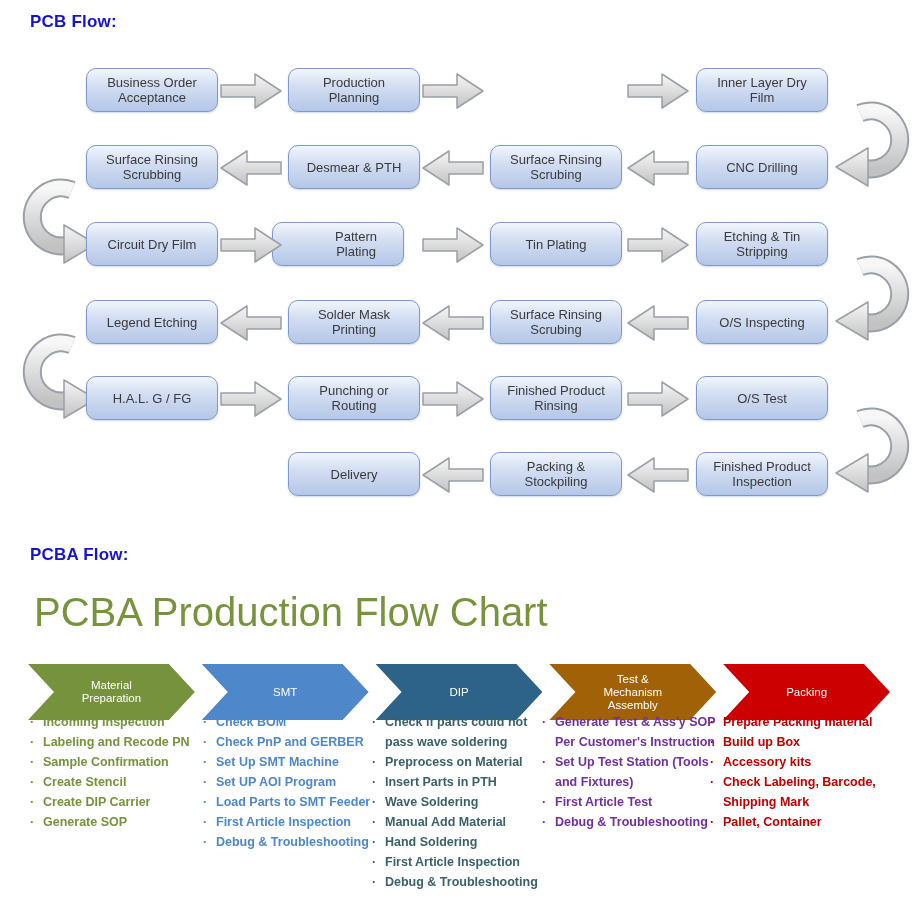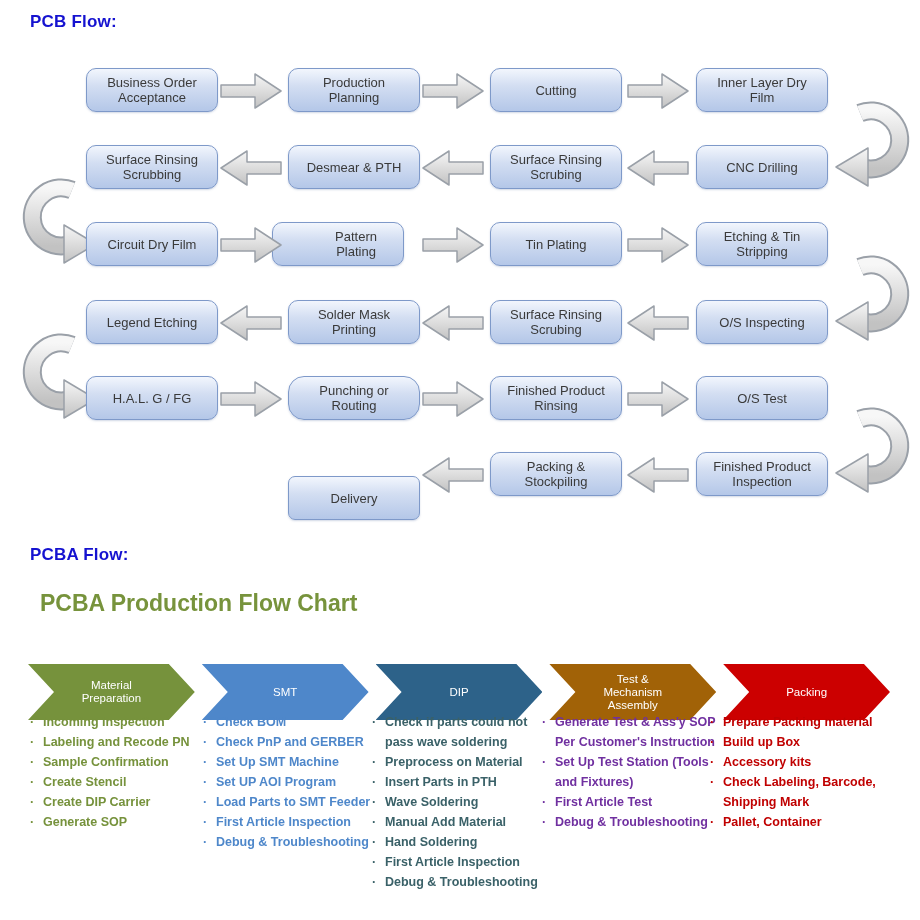--- a/index.html
+++ b/index.html
@@ -14,21 +14,21 @@
     position:absolute; width:132px; height:44px; padding:2px 8px;
     border:1.5px solid #7e99c9; border-radius:10px;
     background:linear-gradient(180deg,#f2f6fd 0%, #d3def2 40%, #b4c7e8 100%);
     box-shadow:0 1px 2px rgba(120,140,180,.35);
     display:flex; align-items:center; justify-content:center;
     text-align:center; font-size:13px; line-height:15px; color:#3a3a3a;
   }
   .arrow { position:absolute; }
 
   
-  .chart-title { position:absolute; left:40px; top:590px; font-size:23px; font-weight:700; color:#77933c; }
+  .chart-title { position:absolute; left:34px; top:590px; font-size:40px; font-weight:400; color:#77933c; }
   .chevron-band { position:absolute; left:28px; top:645px; width:862px; height:56px; display:flex; gap:7px;margin-top:19px; }
   .chevron {
     flex:1; height:56px; display:flex; align-items:center; justify-content:center;
     clip-path:polygon(0 0, calc(100% - 26px) 0, 100% 50%, calc(100% - 26px) 100%, 0 100%, 26px 50%);
   }
   .chevron .stage-label { max-width:92px; text-align:center; color:#ffffff; font-size:11.5px; line-height:13px; }
   .stage-1 { background:#76923c; }
   .stage-2 { background:#4e87ca; }
   .stage-3 { background:#2d6289; }
   .stage-4 { background:#a16207; }
@@ -54,21 +54,20 @@
     </linearGradient>
   </defs>
 </svg>
 
 <div class="canvas">
 
   <div class="section-title" style="left:30px; top:12px;">PCB Flow:</div>
 
   <div class="pbox" style="left:86px;  top:68px;">Business Order Acceptance</div>
   <div class="pbox" style="left:288px; top:68px;">Production Planning</div>
-  <div class="pbox" style="left:490px; top:68px;">Cutting</div>
   <div class="pbox" style="left:696px; top:68px;">Inner Layer Dry Film</div>
   <svg class="arrow" style="left:219px; top:70px;" width="64" height="42">
       <polygon points="2,15 36,15 36,4 62,21 36,38 36,27 2,27" fill="url(#gradArrow)" stroke="#9aa0a8" stroke-width="1.5" stroke-linejoin="round"></polygon>
     </svg>
   <svg class="arrow" style="left:421px; top:70px;" width="64" height="42">
       <polygon points="2,15 36,15 36,4 62,21 36,38 36,27 2,27" fill="url(#gradArrow)" stroke="#9aa0a8" stroke-width="1.5" stroke-linejoin="round"></polygon>
     </svg>
   <svg class="arrow" style="left:626px; top:70px;" width="64" height="42">
       <polygon points="2,15 36,15 36,4 62,21 36,38 36,27 2,27" fill="url(#gradArrow)" stroke="#9aa0a8" stroke-width="1.5" stroke-linejoin="round"></polygon>
     </svg>
@@ -133,39 +132,39 @@
     </svg>
   <svg class="arrow" style="left:20px; top:318px;" width="82" height="112" viewBox="0 0 82 112">
     <g transform="translate(82,0) scale(-1,1)">
       <path d="M30,27 A29,29 0 1 1 28,80" fill="none" stroke="#9aa0a8" stroke-width="19"></path>
       <path d="M30,27 A29,29 0 1 1 28,80" fill="none" stroke="url(#gradArrow)" stroke-width="15"></path>
       <polygon points="38,62 38,100 6,81" fill="url(#gradArrow)" stroke="#9aa0a8" stroke-width="1.5" stroke-linejoin="round"></polygon>
     </g>
   </svg>
 
   <div class="pbox" style="left:86px;  top:376px;padding-left:8px;">H.A.L. G / FG</div>
-  <div class="pbox" style="left:288px; top:376px;border-radius:16px;">Punching or Routing</div>
+  <div class="pbox" style="left:288px; top:376px;">Punching or Routing</div>
   <div class="pbox" style="left:490px; top:376px;">Finished Product Rinsing</div>
   <div class="pbox" style="left:696px; top:376px;">O/S Test</div>
   <svg class="arrow" style="left:219px; top:378px;" width="64" height="42">
       <polygon points="2,15 36,15 36,4 62,21 36,38 36,27 2,27" fill="url(#gradArrow)" stroke="#9aa0a8" stroke-width="1.5" stroke-linejoin="round"></polygon>
     </svg>
   <svg class="arrow" style="left:421px; top:378px;" width="64" height="42">
       <polygon points="2,15 36,15 36,4 62,21 36,38 36,27 2,27" fill="url(#gradArrow)" stroke="#9aa0a8" stroke-width="1.5" stroke-linejoin="round"></polygon>
     </svg>
   <svg class="arrow" style="left:626px; top:378px;" width="64" height="42">
       <polygon points="2,15 36,15 36,4 62,21 36,38 36,27 2,27" fill="url(#gradArrow)" stroke="#9aa0a8" stroke-width="1.5" stroke-linejoin="round"></polygon>
     </svg>
   <svg class="arrow" style="left:830px; top:392px;" width="82" height="112" viewBox="0 0 82 112">
     <path d="M30,27 A29,29 0 1 1 28,80" fill="none" stroke="#9aa0a8" stroke-width="19"></path>
     <path d="M30,27 A29,29 0 1 1 28,80" fill="none" stroke="url(#gradArrow)" stroke-width="15"></path>
     <polygon points="38,62 38,100 6,81" fill="url(#gradArrow)" stroke="#9aa0a8" stroke-width="1.5" stroke-linejoin="round"></polygon>
   </svg>
 
-  <div class="pbox" style="left:288px; top:476px;border-radius:7px;">Delivery</div>
+  <div class="pbox" style="left:288px; top:452px;">Delivery</div>
   <div class="pbox" style="left:490px; top:452px;">Packing &amp; Stockpiling</div>
   <div class="pbox" style="left:696px; top:452px;">Finished Product Inspection</div>
   <svg class="arrow" style="left:421px; top:454px;" width="64" height="42">
       <polygon points="62,15 28,15 28,4 2,21 28,38 28,27 62,27" fill="url(#gradArrow)" stroke="#9aa0a8" stroke-width="1.5" stroke-linejoin="round"></polygon>
     </svg>
   <svg class="arrow" style="left:626px; top:454px;" width="64" height="42">
       <polygon points="62,15 28,15 28,4 2,21 28,38 28,27 62,27" fill="url(#gradArrow)" stroke="#9aa0a8" stroke-width="1.5" stroke-linejoin="round"></polygon>
     </svg>
 
   <div class="section-title" style="left:30px; top:545px;">PCBA Flow:</div>

